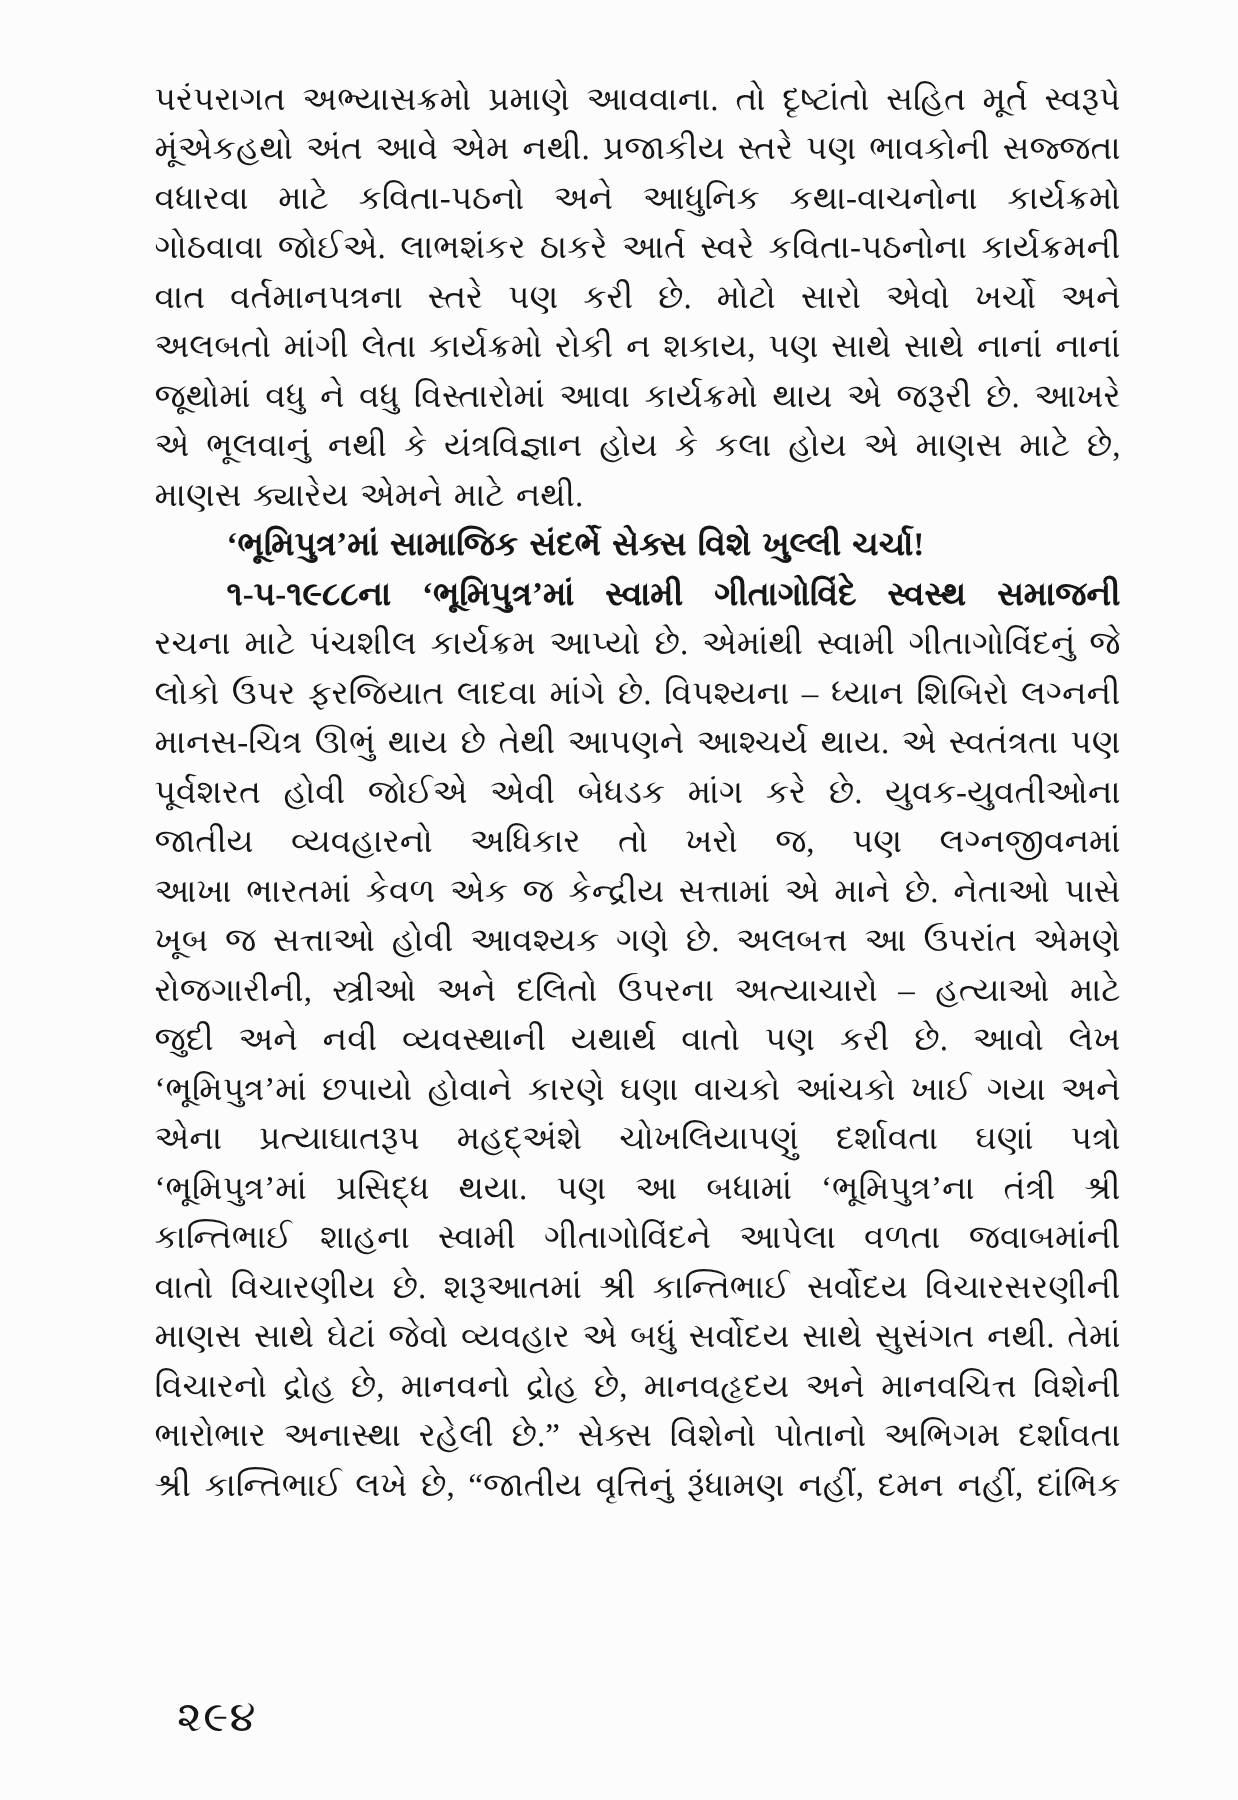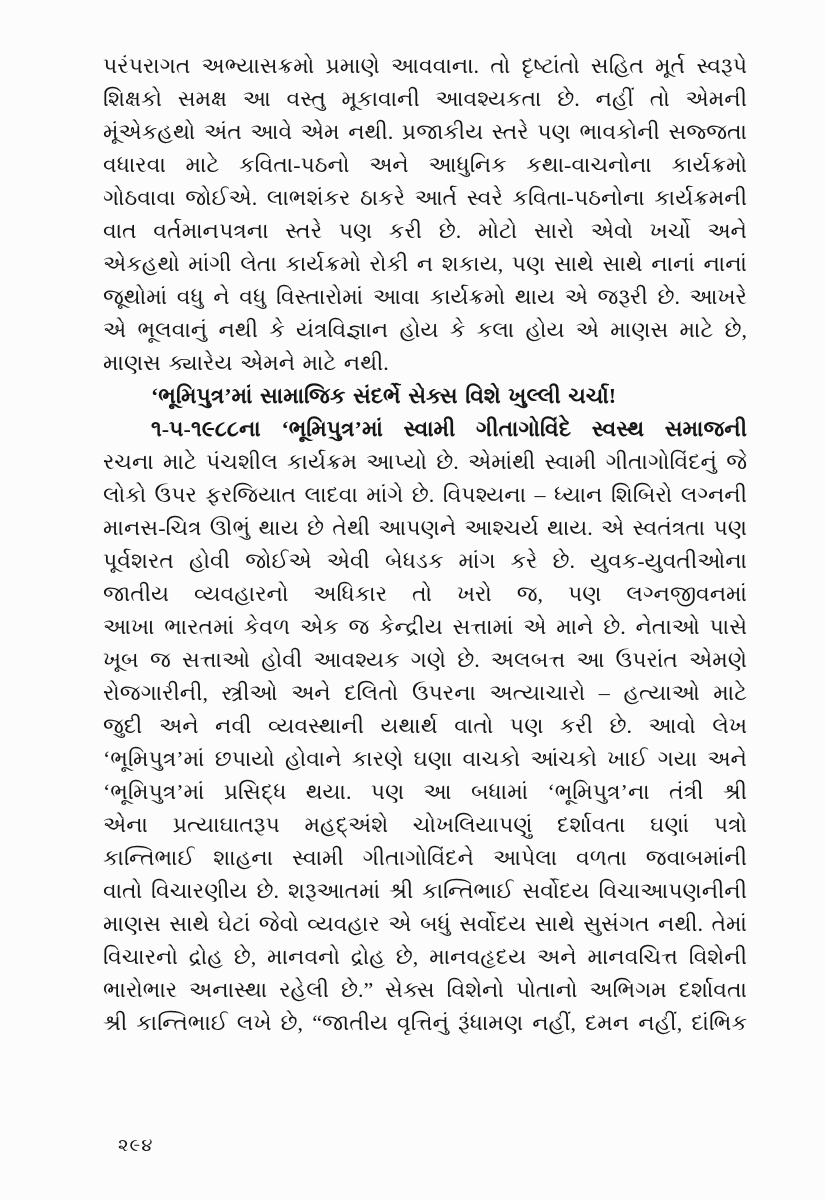--- a/index.html
+++ b/index.html
@@ -41,40 +41,39 @@
     text-align-last: left;
   }
   .line.indent {
     text-indent: 48px;
     font-weight: bold;
   }
   .pagenum {
     position: absolute;
     left: 118px;
     top: 1129px;
-    font-size: 18px;
+    font-size: 28px;
     line-height: 33px;
     letter-spacing: 1px;
   }
 </style>
 </head>
 <body>
 
 <div class="page">
 
   <div class="textblock">
 
     <div class="para">
       <div class="line">પરંપરાગત અભ્યાસક્રમો પ્રમાણે આવવાના. તો દૃષ્ટાંતો સહિત મૂર્ત સ્વરૂપે</div>
-      <div class="line">શિક્ષકો સમક્ષ આ વસ્તુ મૂકાવાની આવશ્યકતા છે. નહીં તો એમની</div>
       <div class="line">મૂંએકહથો અંત આવે એમ નથી. પ્રજાકીય સ્તરે પણ ભાવકોની સજ્જતા</div>
       <div class="line">વધારવા માટે કવિતા-પઠનો અને આધુનિક કથા-વાચનોના કાર્યક્રમો</div>
       <div class="line">ગોઠવાવા જોઈએ. લાભશંકર ઠાકરે આર્ત સ્વરે કવિતા-પઠનોના કાર્યક્રમની</div>
       <div class="line">વાત વર્તમાનપત્રના સ્તરે પણ કરી છે. મોટો સારો એવો ખર્ચો અને</div>
-      <div class="line">એકહથો માંગી લેતા કાર્યક્રમો રોકી ન શકાય, પણ સાથે સાથે નાનાં નાનાં</div>
+      <div class="line">અલબતો માંગી લેતા કાર્યક્રમો રોકી ન શકાય, પણ સાથે સાથે નાનાં નાનાં</div>
       <div class="line">જૂથોમાં વધુ ને વધુ વિસ્તારોમાં આવા કાર્યક્રમો થાય એ જરૂરી છે. આખરે</div>
       <div class="line">એ ભૂલવાનું નથી કે યંત્રવિજ્ઞાન હોય કે કલા હોય એ માણસ માટે છે,</div>
       <div class="line flush">માણસ ક્યારેય એમને માટે નથી.</div>
     </div>
 
     <div class="para">
       <div class="line indent flush">‘ભૂમિપુત્ર’માં સામાજિક સંદર્ભે સેક્સ વિશે ખુલ્લી ચર્ચા!</div>
     </div>
 
     <div class="para">
@@ -82,24 +81,24 @@
       <div class="line">રચના માટે પંચશીલ કાર્યક્રમ આપ્યો છે. એમાંથી સ્વામી ગીતાગોવિંદનું જે</div>
       <div class="line">લોકો ઉપર ફરજિયાત લાદવા માંગે છે. વિપશ્યના – ધ્યાન શિબિરો લગ્નની</div>
       <div class="line">માનસ-ચિત્ર ઊભું થાય છે તેથી આપણને આશ્ચર્ય થાય. એ સ્વતંત્રતા પણ</div>
       <div class="line">પૂર્વશરત હોવી જોઈએ એવી બેધડક માંગ કરે છે. યુવક-યુવતીઓના</div>
       <div class="line">જાતીય વ્યવહારનો અધિકાર તો ખરો જ, પણ લગ્નજીવનમાં અઠવાડિયામાં</div>
       <div class="line">આખા ભારતમાં કેવળ એક જ કેન્દ્રીય સત્તામાં એ માને છે. નેતાઓ પાસે</div>
       <div class="line">ખૂબ જ સત્તાઓ હોવી આવશ્યક ગણે છે. અલબત્ત આ ઉપરાંત એમણે પૂર્ણ</div>
       <div class="line">રોજગારીની, સ્ત્રીઓ અને દલિતો ઉપરના અત્યાચારો – હત્યાઓ માટે</div>
       <div class="line">જુદી અને નવી વ્યવસ્થાની યથાર્થ વાતો પણ કરી છે. આવો લેખ</div>
       <div class="line">‘ભૂમિપુત્ર’માં છપાયો હોવાને કારણે ઘણા વાચકો આંચકો ખાઈ ગયા અને</div>
+      <div class="line">એના પ્રત્યાઘાતરૂપ મહદ્અંશે ચોખલિયાપણું દર્શાવતા ઘણાં પત્રો</div>
       <div class="line">‘ભૂમિપુત્ર’માં પ્રસિદ્ધ થયા. પણ આ બધામાં ‘ભૂમિપુત્ર’ના તંત્રી શ્રી</div>
-      <div class="line">એના પ્રત્યાઘાતરૂપ મહદ્અંશે ચોખલિયાપણું દર્શાવતા ઘણાં પત્રો</div>
       <div class="line">કાન્તિભાઈ શાહના સ્વામી ગીતાગોવિંદને આપેલા વળતા જવાબમાંની</div>
-      <div class="line">વાતો વિચારણીય છે. શરૂઆતમાં શ્રી કાન્તિભાઈ સર્વોદય વિચાઆપણનીની</div>
+      <div class="line">વાતો વિચારણીય છે. શરૂઆતમાં શ્રી કાન્તિભાઈ સર્વોદય વિચારસરણીની</div>
       <div class="line">માણસ સાથે ઘેટાં જેવો વ્યવહાર એ બધું સર્વોદય સાથે સુસંગત નથી. તેમાં</div>
       <div class="line">વિચારનો દ્રોહ છે, માનવનો દ્રોહ છે, માનવહૃદય અને માનવચિત્ત વિશેની</div>
       <div class="line">ભારોભાર અનાસ્થા રહેલી છે.” સેક્સ વિશેનો પોતાનો અભિગમ દર્શાવતા</div>
       <div class="line">શ્રી કાન્તિભાઈ લખે છે, “જાતીય વૃત્તિનું રૂંધામણ નહીં, દમન નહીં, દાંભિક</div>
     </div>
 
   </div>
 
   <div class="pagenum">૨૯૪</div>
 

